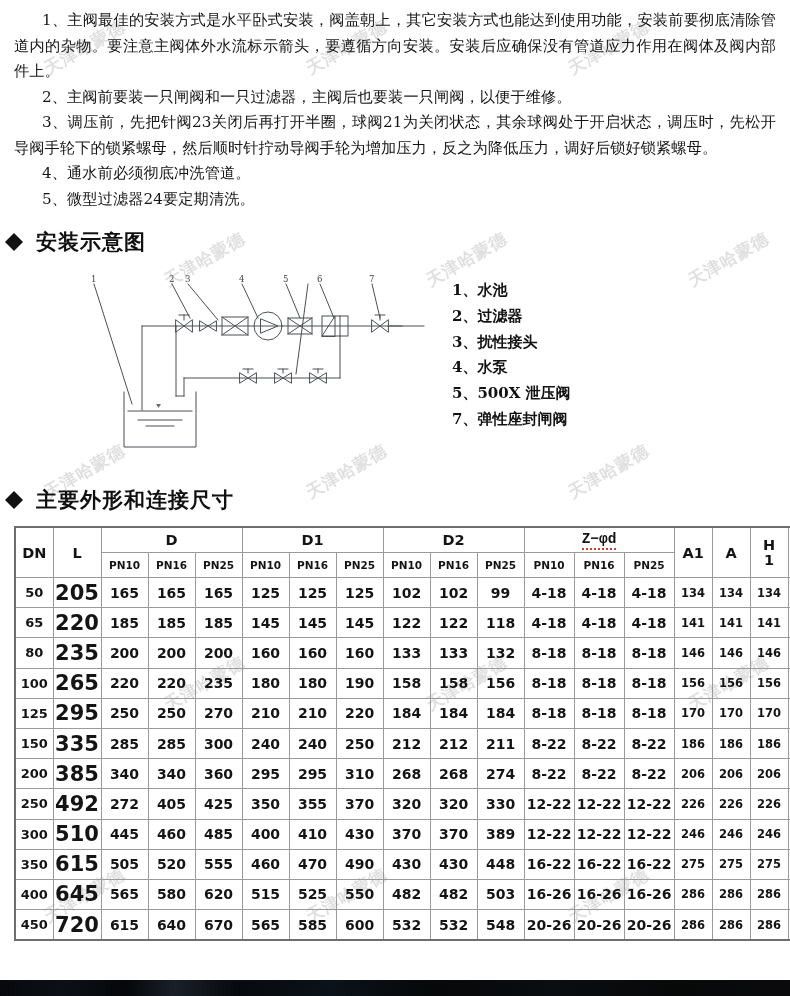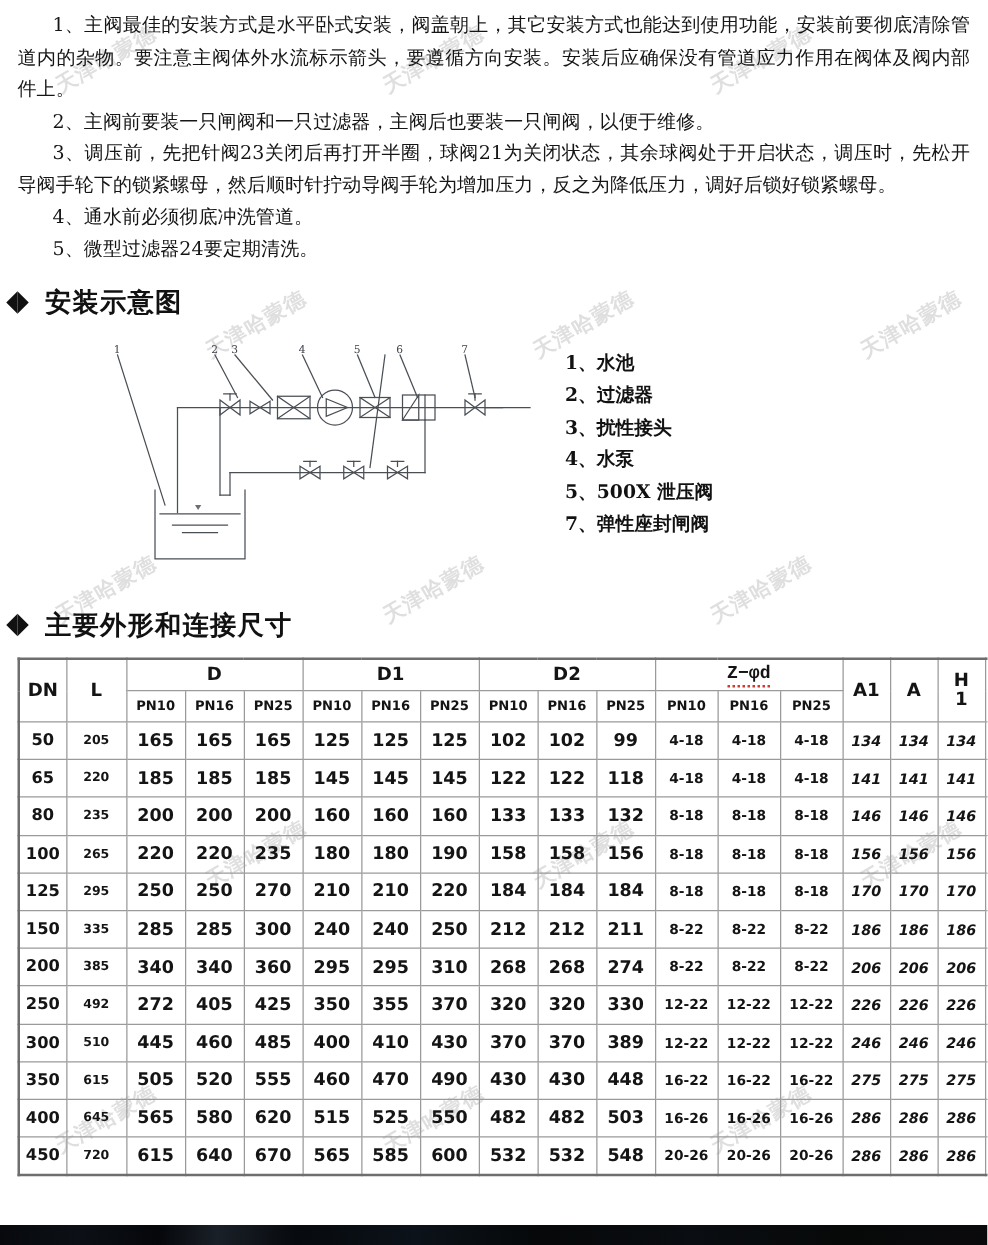--- a/index.html
+++ b/index.html
@@ -161,28 +161,27 @@
   }
   table.dim tbody td {
     height: 29.2px;
     font-size: 14px;
     font-weight: 700;
   }
   table.dim tbody td.dn {
     font-size: 13px;
   }
   table.dim tbody td.len {
-    font-size: 10px;
+    font-size: 21px;
   }
   table.dim tbody td.bolt {
-    font-size: 11px;
+    font-size: 14px;
   }
   table.dim tbody td.tailnum {
     font-size: 11.5px;
-    font-style: italic;
   }
   
   table.dim {
     border: 2px solid #6e6e6e;
   }
   .zphi-underline {
     display: inline-block;
     border-bottom: 2px dotted #d23b2e;
     padding-bottom: 1px;
     font-family: Liberation Mono, monospace;

